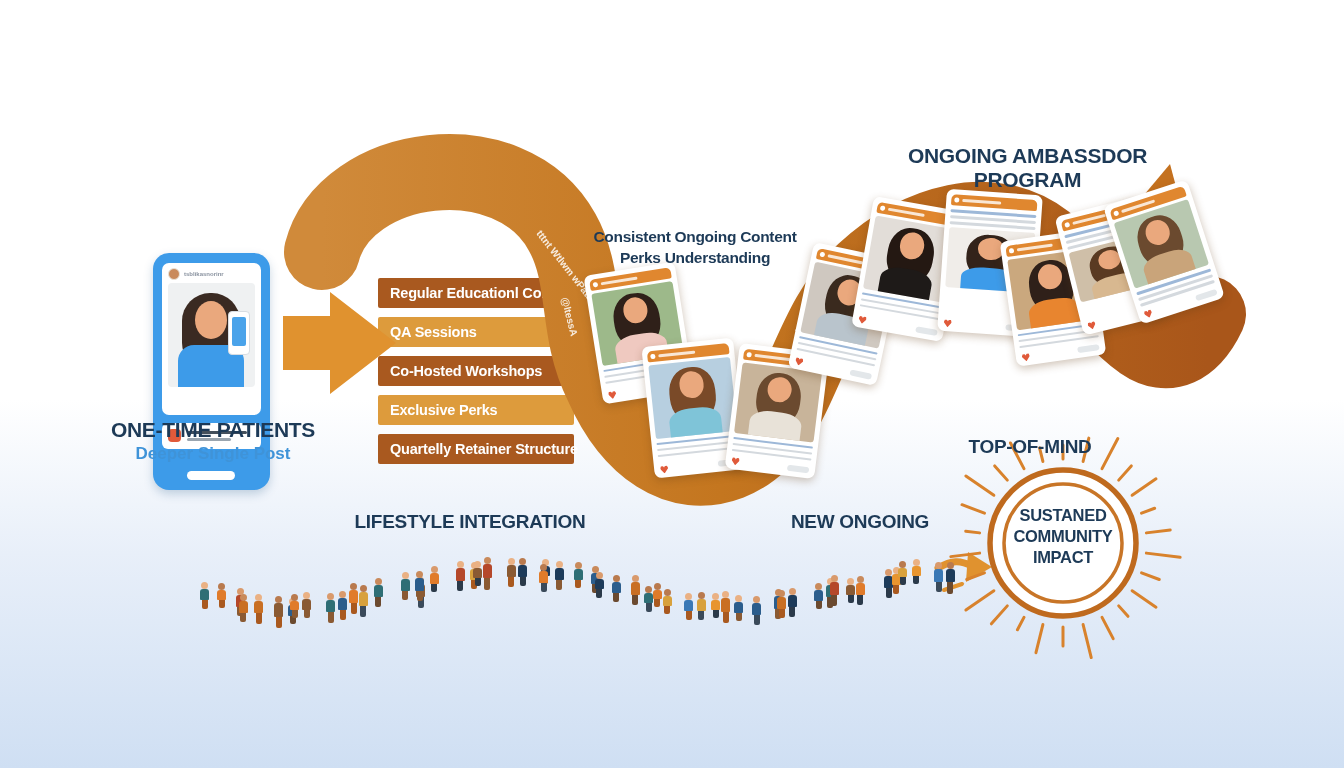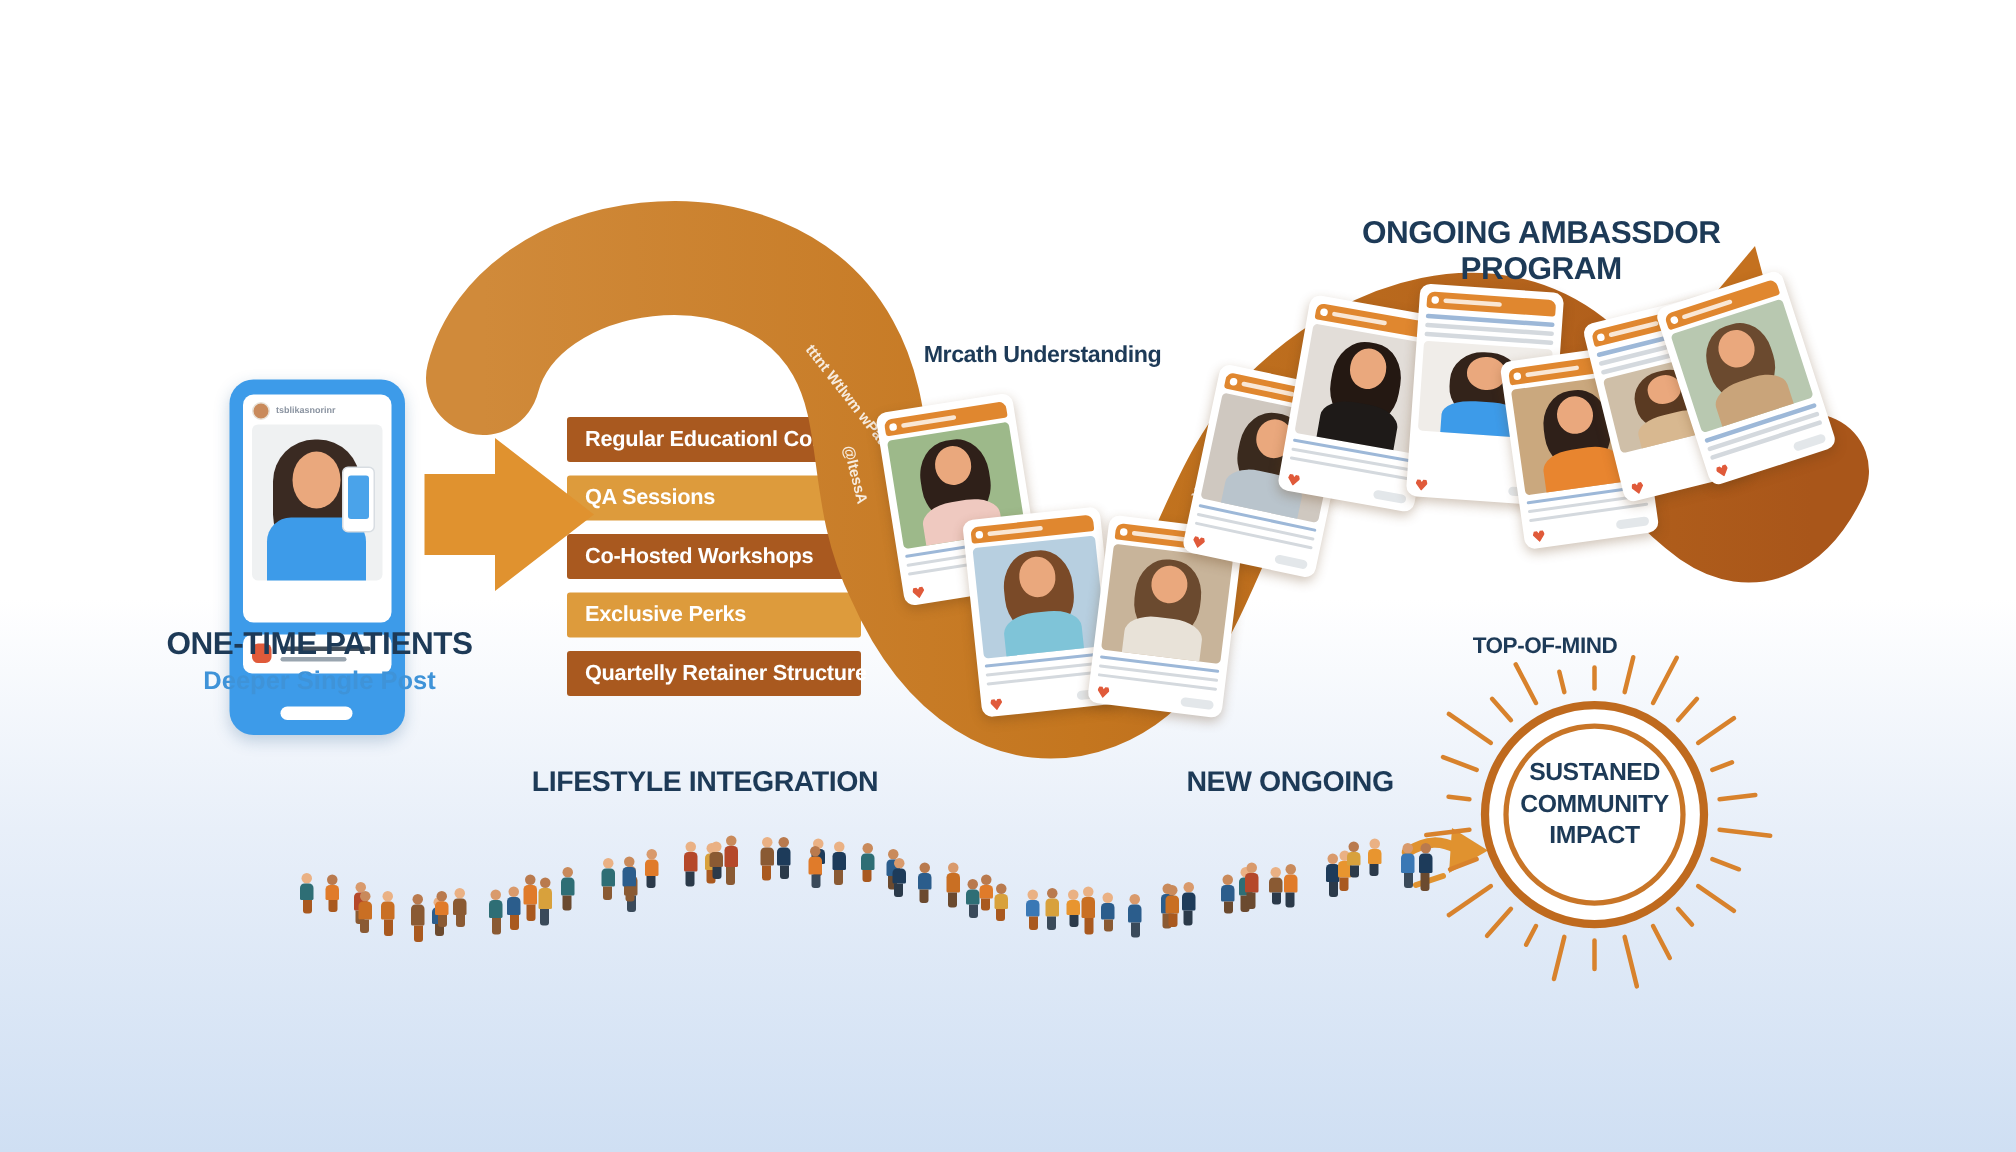--- a/index.html
+++ b/index.html
@@ -36,21 +36,21 @@
   .benefit{height:30px;display:flex;align-items:center;padding-left:12px;color:#fff;
     font-weight:bold;font-size:14.5px;letter-spacing:-0.2px;border-radius:2px;white-space:nowrap;}
   .benefit.dark{background:#a9591f;}
   .benefit.light{background:#dd9b3c;}
 
   
   .mid-cap{left:565px;top:226px;width:260px;text-align:center;font-size:15.5px;line-height:21px;}
   .prog-title{left:855px;top:144px;width:345px;text-align:center;font-size:21px;}
   .lifestyle{left:310px;top:511px;width:320px;text-align:center;font-size:19px;}
   .newpat{left:760px;top:511px;width:200px;text-align:center;font-size:19px;}
-  .topmind{left:930px;top:422px;width:200px;text-align:center;font-size:15px;}
+  .topmind{left:930px;top:436px;width:200px;text-align:center;font-size:19px;}
 
   
   .rlabel{position:absolute;color:rgba(255,255,255,.85);font-size:10px;font-weight:bold;
     white-space:nowrap;transform-origin:left top;z-index:3;}
 
   
   .scard{position:absolute;background:#fff;border-radius:7px;z-index:4;
     box-shadow:0 3px 8px rgba(100,60,20,.3);padding:5px;box-sizing:border-box;}
   .sc-top{height:11px;background:#e0872f;border-radius:5px 5px 2px 2px;position:relative;margin-bottom:3px;}
   .sc-top i{position:absolute;left:3px;top:3px;width:5px;height:5px;border-radius:50%;background:#fff;}
@@ -164,21 +164,22 @@
 
   <div class="abs benefits" id="benefits">
       <div class="benefit dark">Regular Educationl Content</div>
       <div class="benefit light">QA Sessions</div>
       <div class="benefit dark">Co-Hosted Workshops</div>
       <div class="benefit light">Exclusive Perks</div>
       <div class="benefit dark">Quartelly Retainer Structure</div>
     </div>
 
   <div class="abs navy mid-cap" style="z-index:5;">
-    <div>Mrcath Understanding</div>
+    <div>Consistent Ongoing Content</div>
+    <div>Perks Understanding</div>
   </div>
   <div class="abs navy lifestyle" style="z-index:5;">LIFESTYLE INTEGRATION</div>
   <div class="abs navy prog-title" style="z-index:6;">ONGOING AMBASSDOR PROGRAM</div>
   <div class="abs navy newpat" style="z-index:5;">NEW ONGOING</div>
   <div class="abs navy topmind" style="z-index:5;">TOP-OF-MIND</div>
   <div class="abs navy impact-text">
     <div>SUSTANED</div>
     <div>COMMUNITY</div>
     <div>IMPACT</div>
   </div>

